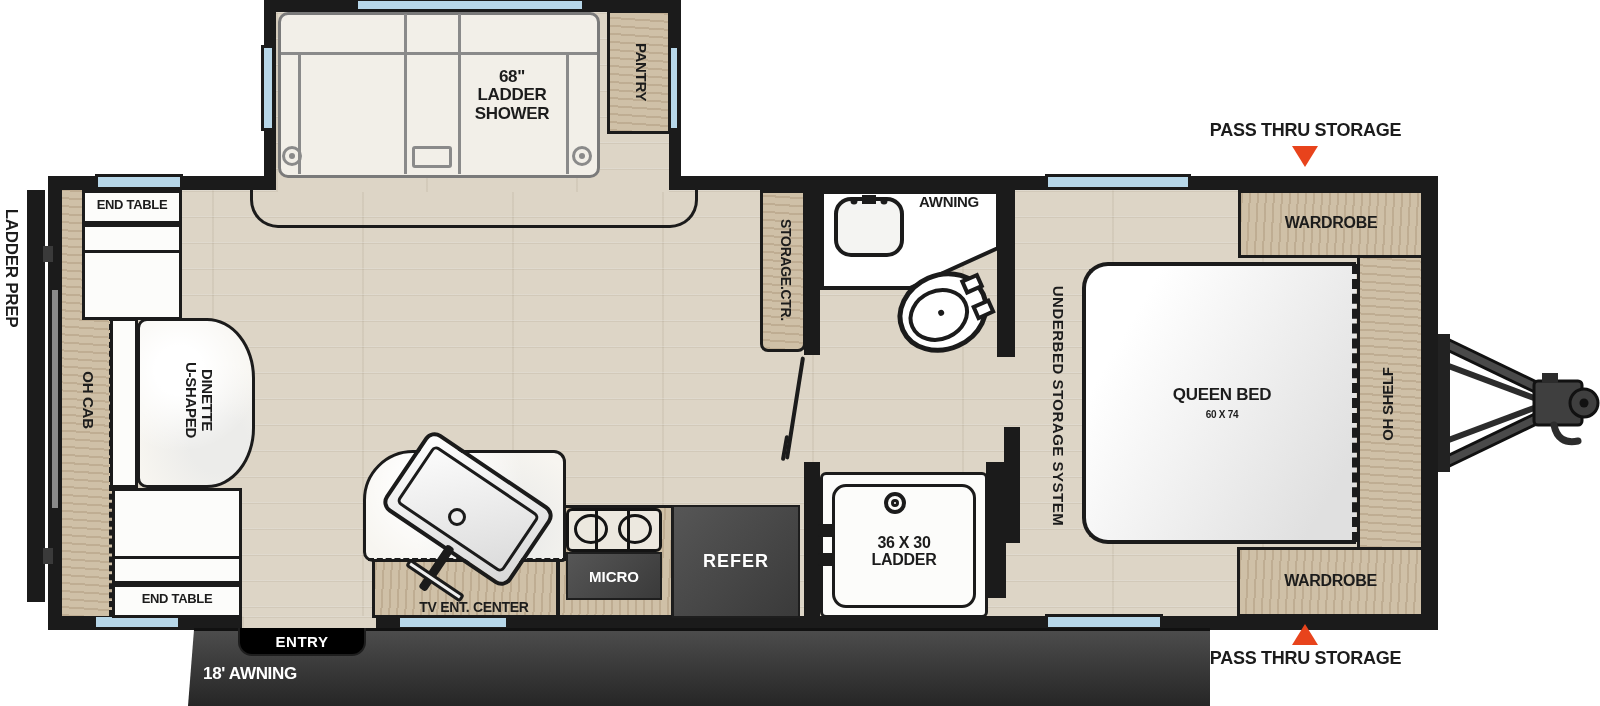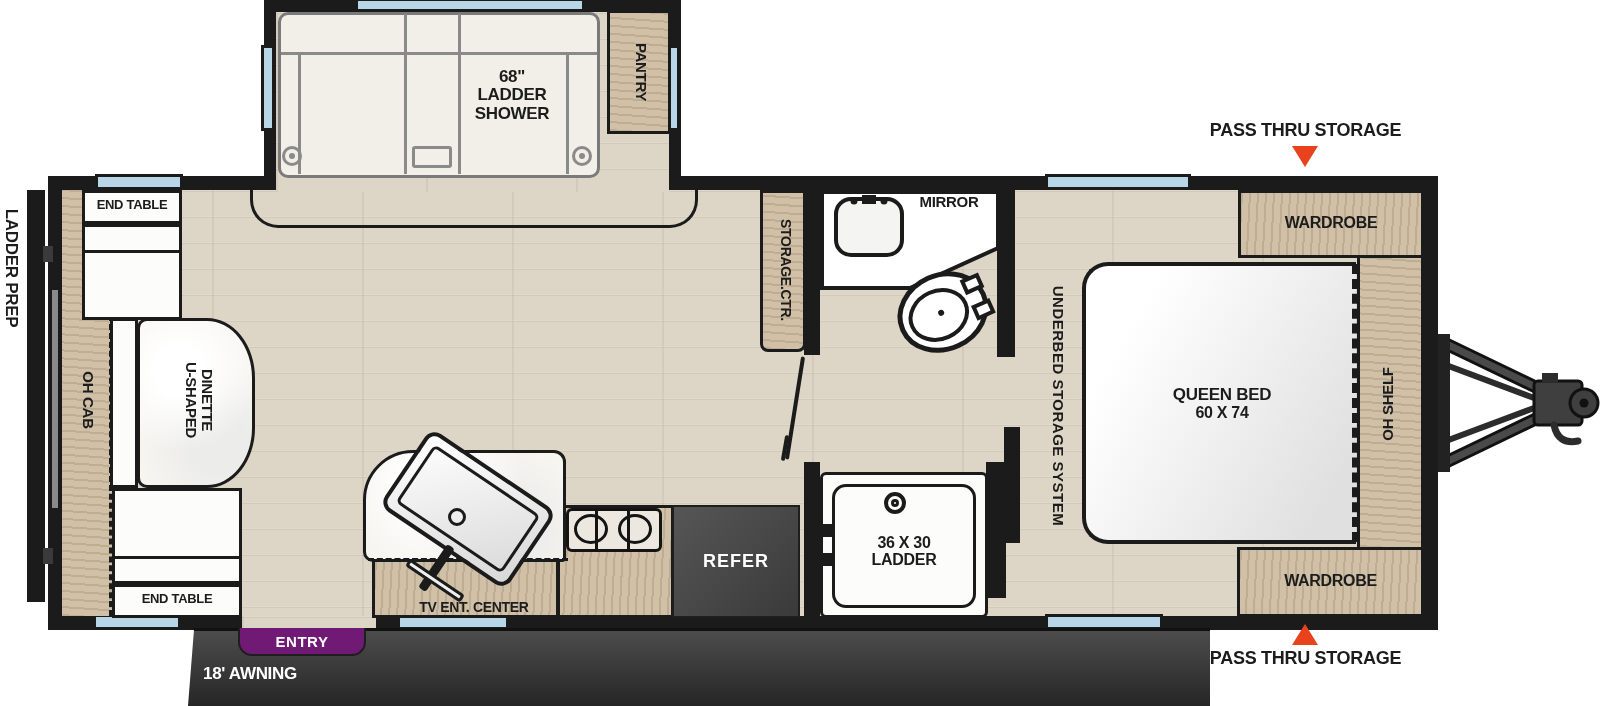--- a/index.html
+++ b/index.html
@@ -129,20 +129,23 @@
   <div class="abs" style="left:432px;top:542px;width:9px;height:52px;transform:rotate(34deg);background:#1b1b1b;border-radius:3px;"></div>
   <div class="abs" style="left:402px;top:576px;width:66px;height:9px;transform:rotate(34deg);background:#efefef;border:3px solid #1b1b1b;
        box-sizing:border-box;border-radius:3px;"></div>
   <div class="lbl" style="left:390px;top:600px;width:168px;font-size:14px;">TV ENT. CENTER</div>
 
   <div class="abs" style="left:566px;top:508px;width:96px;height:44px;background:#ece8df;border:3px solid #141414;border-radius:6px;box-sizing:border-box;"></div>
   <div class="abs" style="left:574px;top:514px;width:34px;height:30px;border:3px solid #141414;border-radius:50%;box-sizing:border-box;"></div>
   <div class="abs" style="left:618px;top:514px;width:34px;height:30px;border:3px solid #141414;border-radius:50%;box-sizing:border-box;"></div>
   <div class="abs" style="left:595px;top:510px;width:3px;height:40px;background:#141414;"></div>
   <div class="abs" style="left:627px;top:510px;width:3px;height:40px;background:#141414;"></div>
+  <div class="dark" style="left:566px;top:552px;width:96px;height:48px;">
+    <span class="lblw" style="font-weight:bold;font-size:15px;">MICRO</span>
+  </div>
 
   <div class="dark" style="left:672px;top:505px;width:128px;height:113px;">
     <span class="lblw" style="font-weight:bold;font-size:18px;letter-spacing:1px;">REFER</span>
   </div>
 
   <div class="wood-v" style="left:760px;top:190px;width:46px;height:162px;border-radius:0 0 8px 8px;"></div>
   <div class="lbl rot90" style="left:708px;top:260px;width:150px;height:20px;font-size:14px;">STORAGE.CTR.</div>
 
   <div class="wall" style="left:804px;top:190px;width:16px;height:165px;"></div>
   <div class="wall" style="left:997px;top:182px;width:18px;height:175px;"></div>
@@ -155,21 +158,21 @@
     <circle cx="34" cy="11" r="3.5" fill="#1b1b1b"></circle>
     <circle cx="64" cy="11" r="3.5" fill="#1b1b1b"></circle>
     <g transform="translate(123,122) rotate(-24)">
       <ellipse cx="0" cy="0" rx="44" ry="37" fill="#ffffff" stroke="#1b1b1b" stroke-width="5"></ellipse>
       <ellipse cx="-5" cy="1" rx="29" ry="24" fill="#ffffff" stroke="#1b1b1b" stroke-width="4"></ellipse>
       <rect x="30" y="-20" width="16" height="12" fill="#ffffff" stroke="#1b1b1b" stroke-width="4"></rect>
       <rect x="30" y="8" width="16" height="12" fill="#ffffff" stroke="#1b1b1b" stroke-width="4"></rect>
       <circle cx="-2" cy="0" r="3" fill="#1b1b1b"></circle>
     </g>
   </svg>
-  <div class="lbl" style="left:906px;top:194px;width:86px;font-size:15px;">MIRROR</div>
+  <div class="lbl" style="left:906px;top:194px;width:86px;font-size:15px;">AWNING</div>
 
   <div class="abs" style="left:793px;top:356px;width:4px;height:104px;background:#1b1b1b;transform:rotate(9deg);border-radius:2px;"></div>
   <div class="abs" style="left:772px;top:446px;width:26px;height:4px;background:#1b1b1b;transform:rotate(100deg);border-radius:2px;"></div>
 
   <div class="wall" style="left:804px;top:462px;width:16px;height:154px;"></div>
   <div class="wall" style="left:986px;top:462px;width:20px;height:136px;"></div>
   <div class="whitef" style="left:820px;top:472px;width:168px;height:146px;border-radius:6px;"></div>
   <div class="abs" style="left:832px;top:484px;width:144px;height:124px;border:3px solid #1b1b1b;border-radius:14px;box-sizing:border-box;"></div>
   <div class="abs" style="left:884px;top:492px;width:22px;height:22px;border:4px solid #1b1b1b;border-radius:50%;box-sizing:border-box;"></div>
   <div class="abs" style="left:891px;top:499px;width:8px;height:8px;border:3px solid #1b1b1b;border-radius:50%;box-sizing:border-box;"></div>
@@ -180,21 +183,21 @@
     <span>LADDER</span>
   </div>
 
   <div class="lbl rot90" style="left:921px;top:396px;width:270px;height:20px;font-size:15px;letter-spacing:0.5px;">UNDERBED STORAGE SYSTEM</div>
 
   <div class="whitef bedfill" style="left:1082px;top:262px;width:274px;height:282px;border-width:4px;
        border-right:none;border-radius:26px 0 0 26px;"></div>
   <div class="abs" style="left:1352px;top:264px;width:0px;height:278px;border-left:5px dashed #1b1b1b;"></div>
   <div class="lbl" style="left:1148px;top:386px;width:148px;font-size:17px;">
     <span>QUEEN BED</span><br>
-    <span style="font-size:16px;">60 X 74</span>
+    <span style="font-size:10px;">60 X 74</span>
   </div>
 
   <div class="wood" style="left:1238px;top:190px;width:186px;height:68px;"></div>
   <div class="lbl" style="left:1238px;top:214px;width:186px;font-size:16px;">WARDROBE</div>
 
   <div class="wood" style="left:1237px;top:547px;width:187px;height:70px;"></div>
   <div class="lbl" style="left:1237px;top:572px;width:187px;font-size:16px;">WARDROBE</div>
 
   <div class="wood-v" style="left:1357px;top:255px;width:67px;height:295px;"></div>
   <div class="lbl rotm90" style="left:1330px;top:394px;width:120px;height:20px;font-size:15px;">OH SHELF</div>
@@ -214,19 +217,19 @@
     <rect x="0" y="6" width="12" height="138" fill="#222222"></rect>
     <rect x="96" y="53" width="48" height="44" rx="4" fill="#3f3f3f" stroke="#111111" stroke-width="3"></rect>
     <rect x="104" y="45" width="16" height="10" fill="#2c2c2c"></rect>
     <path d="M116,97 q4,20 24,16" fill="none" stroke="#2c2c2c" stroke-width="7" stroke-linecap="round"></path>
     <circle cx="146" cy="75" r="14" fill="#3f3f3f" stroke="#111111" stroke-width="3"></circle>
     <circle cx="146" cy="75" r="4.5" fill="#111111"></circle>
   </svg>
 
   <div class="abs" style="left:188px;top:628px;width:1022px;height:78px;background:linear-gradient(180deg,#4c4c4c,#262626);
        border-top:3px solid #111;box-sizing:border-box;clip-path:polygon(0.6% 0,100% 0,100% 100%,0 100%);"></div>
-  <div class="abs" style="left:238px;top:628px;width:128px;height:28px;background:#701a75;border:2px solid #1e1e1e;border-top:none;
+  <div class="abs" style="left:238px;top:628px;width:128px;height:28px;background:#000000;border:2px solid #1e1e1e;border-top:none;
        border-radius:0 0 14px 14px;box-sizing:border-box;display:flex;align-items:center;justify-content:center;">
     <span class="lblw" style="font-weight:bold;font-size:15px;letter-spacing:0.5px;">ENTRY</span>
   </div>
   <div class="lbl lblw" style="left:203px;top:665px;width:160px;font-size:17px;text-align:left;">18' AWNING</div>
 
 </div>
 
 </body></html>

